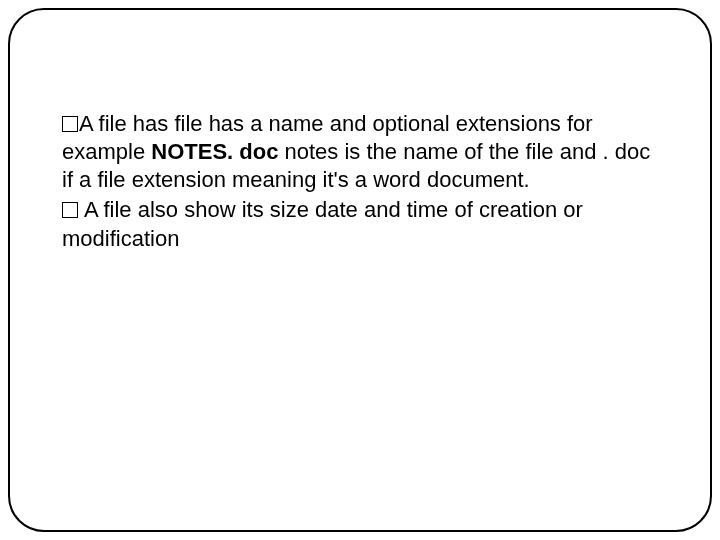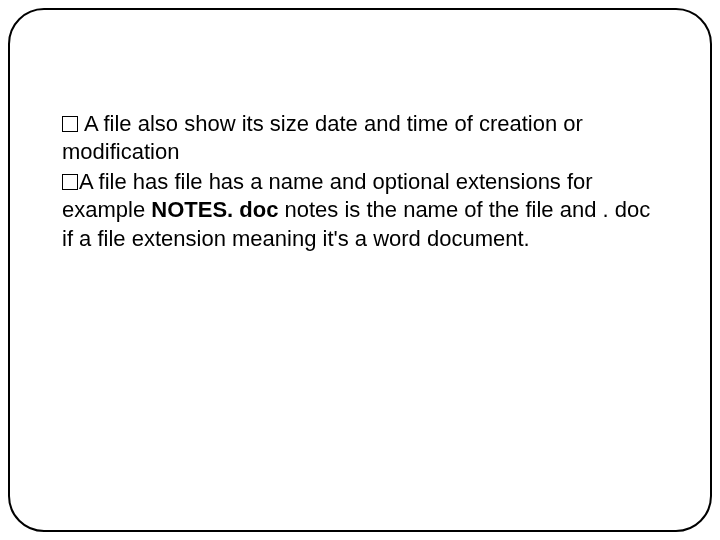--- a/index.html
+++ b/index.html
@@ -53,21 +53,21 @@
   }
 </style>
 </head>
 <body>
 
 <div class="slide">
   <div class="frame"></div>
   <div class="content">
 
     <div class="bullet-item">
-      <span class="bullet-box"></span><span>   A file also show its size date and time of creation or modification</span>
+      <span class="bullet-box"></span><span>A file has file has a name and optional extensions for example </span><span class="bold">NOTES. doc</span><span> notes is the name of the file and . doc if a file extension meaning it's a word document.</span>
     </div>
 
     <div class="bullet-item">
-      <span class="bullet-box"></span><span>A file has file has a name and optional extensions for example </span><span class="bold">NOTES. doc</span><span> notes is the name of the file and . doc if a file extension meaning it's a word document.</span>
+      <span class="bullet-box"></span><span>   A file also show its size date and time of creation or modification</span>
     </div>
 
   </div>
 </div>
 
 </body></html>

